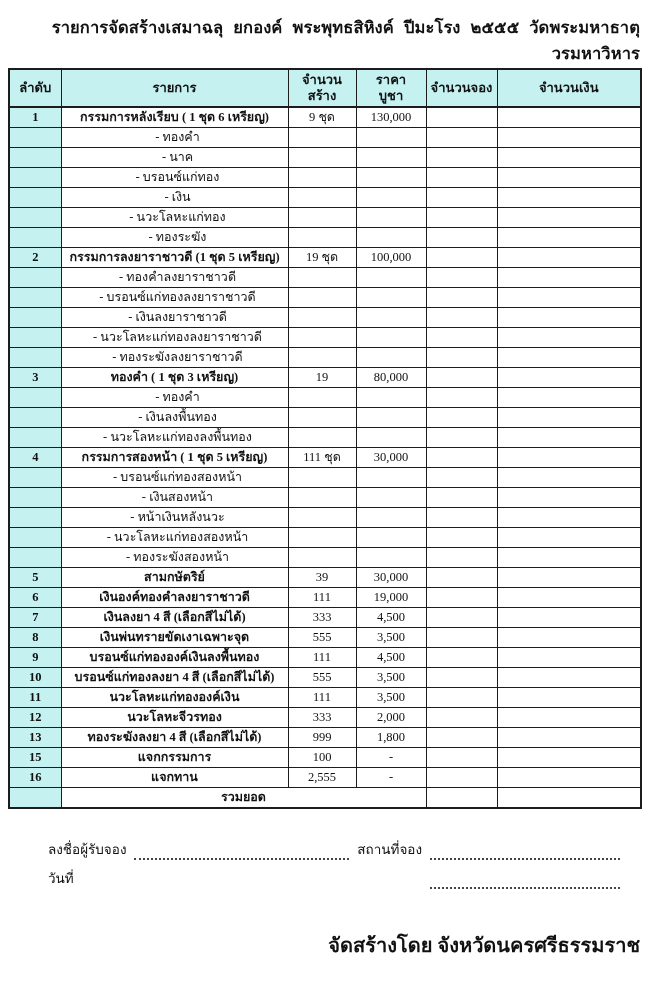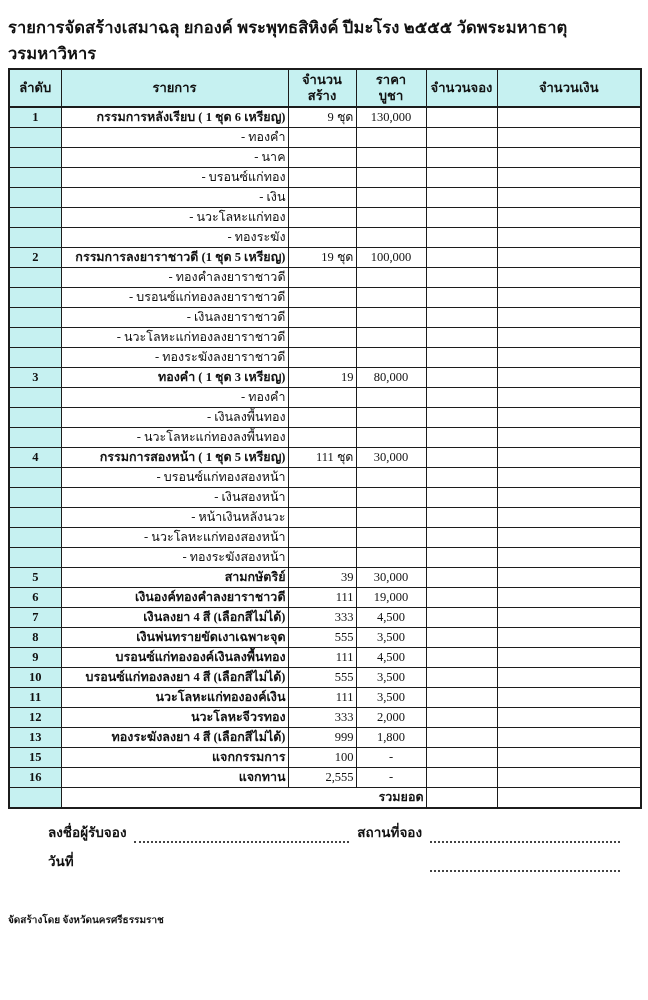--- a/index.html
+++ b/index.html
@@ -9,22 +9,22 @@
   }
   *{box-sizing:border-box;margin:0;padding:0;}
   html,body{width:648px;background:#ffffff;}
   body{
     font-family:"Liberation Serif","DejaVu Serif",serif;
     color:var(--ink);
     width:648px;height:1000px;position:relative;
   }
   .page{padding:10px 8px 0 8px;}
   .doc-title{
-    text-align:left;font-weight:bold;font-size:16.5px;
-    padding:4px 0 2px 0;letter-spacing:0.1px;
+    text-align:right;font-weight:bold;font-size:16.5px;
+    padding:4px 0 2px 0;letter-spacing:0.1px;font-family:Liberation Mono, monospace;
   }
   .name-line{
     display:flex;align-items:flex-end;
     margin:10px 32px 8px 32px;font-weight:bold;font-size:14px;gap:6px;
   }
   .dotline{
     border-bottom:2px dotted #444;height:1em;display:inline-block;
   }
   .name-line .dl1{flex:1.15;}
   .name-line .dl2{flex:1;}
@@ -47,35 +47,35 @@
     vertical-align:middle;
   }
   th.h-top{vertical-align:top;padding-top:3px;}
   col.c-no{width:52px;}
   col.c-item{width:227px;}
   col.c-qty{width:68px;}
   col.c-price{width:70px;}
   col.c-book{width:71px;}
   col.c-amt{width:144px;}
   td.c-no{text-align:center;font-weight:bold;background:var(--header-bg);}
-  td.c-item{text-align:right;padding-left:4px;}
+  td.c-item{text-align:center;padding-left:4px;}
   td.c-item.b{font-weight:bold;}
   td.c-item.sub{padding-left:8px;margin-top:18px;}
-  td.c-qty{text-align:right;padding-right:3px;}
+  td.c-qty{text-align:center;padding-right:3px;}
   td.c-price{text-align:center;padding-right:11px;}
   td.total-cell{font-weight:bold;padding-left:10px;}
 
-  .sign-block{margin:12px 20px 0 40px;font-weight:bold;font-size:13.5px;}
+  .sign-block{margin:29px 20px 0 40px;font-weight:normal;font-size:13.5px;}
   .sign-row{display:flex;align-items:flex-end;gap:8px;}
   .sign-row .dl-sign{flex:1;}
   .sign-row .dl-place{width:190px;}
   .date-row{display:flex;justify-content:space-between;align-items:flex-end;gap:8px;margin-top:7px;}
   .date-row .dl-date{width:190px;}
 
-  .made-by{ text-align:left;font-weight:bold;font-size:10px;margin-top:40px;}
+  .made-by{ text-align:right;font-weight:bold;font-size:20px;margin-top:40px;}
 </style>
 </head>
 <body>
 
 <div class="page">
 
   <div class="doc-title">รายการจัดสร้างเสมาฉลุ ยกองค์ พระพุทธสิหิงค์ ปีมะโรง ๒๕๕๕    วัดพระมหาธาตุวรมหาวิหาร</div>
 
 
   <table class="order">

